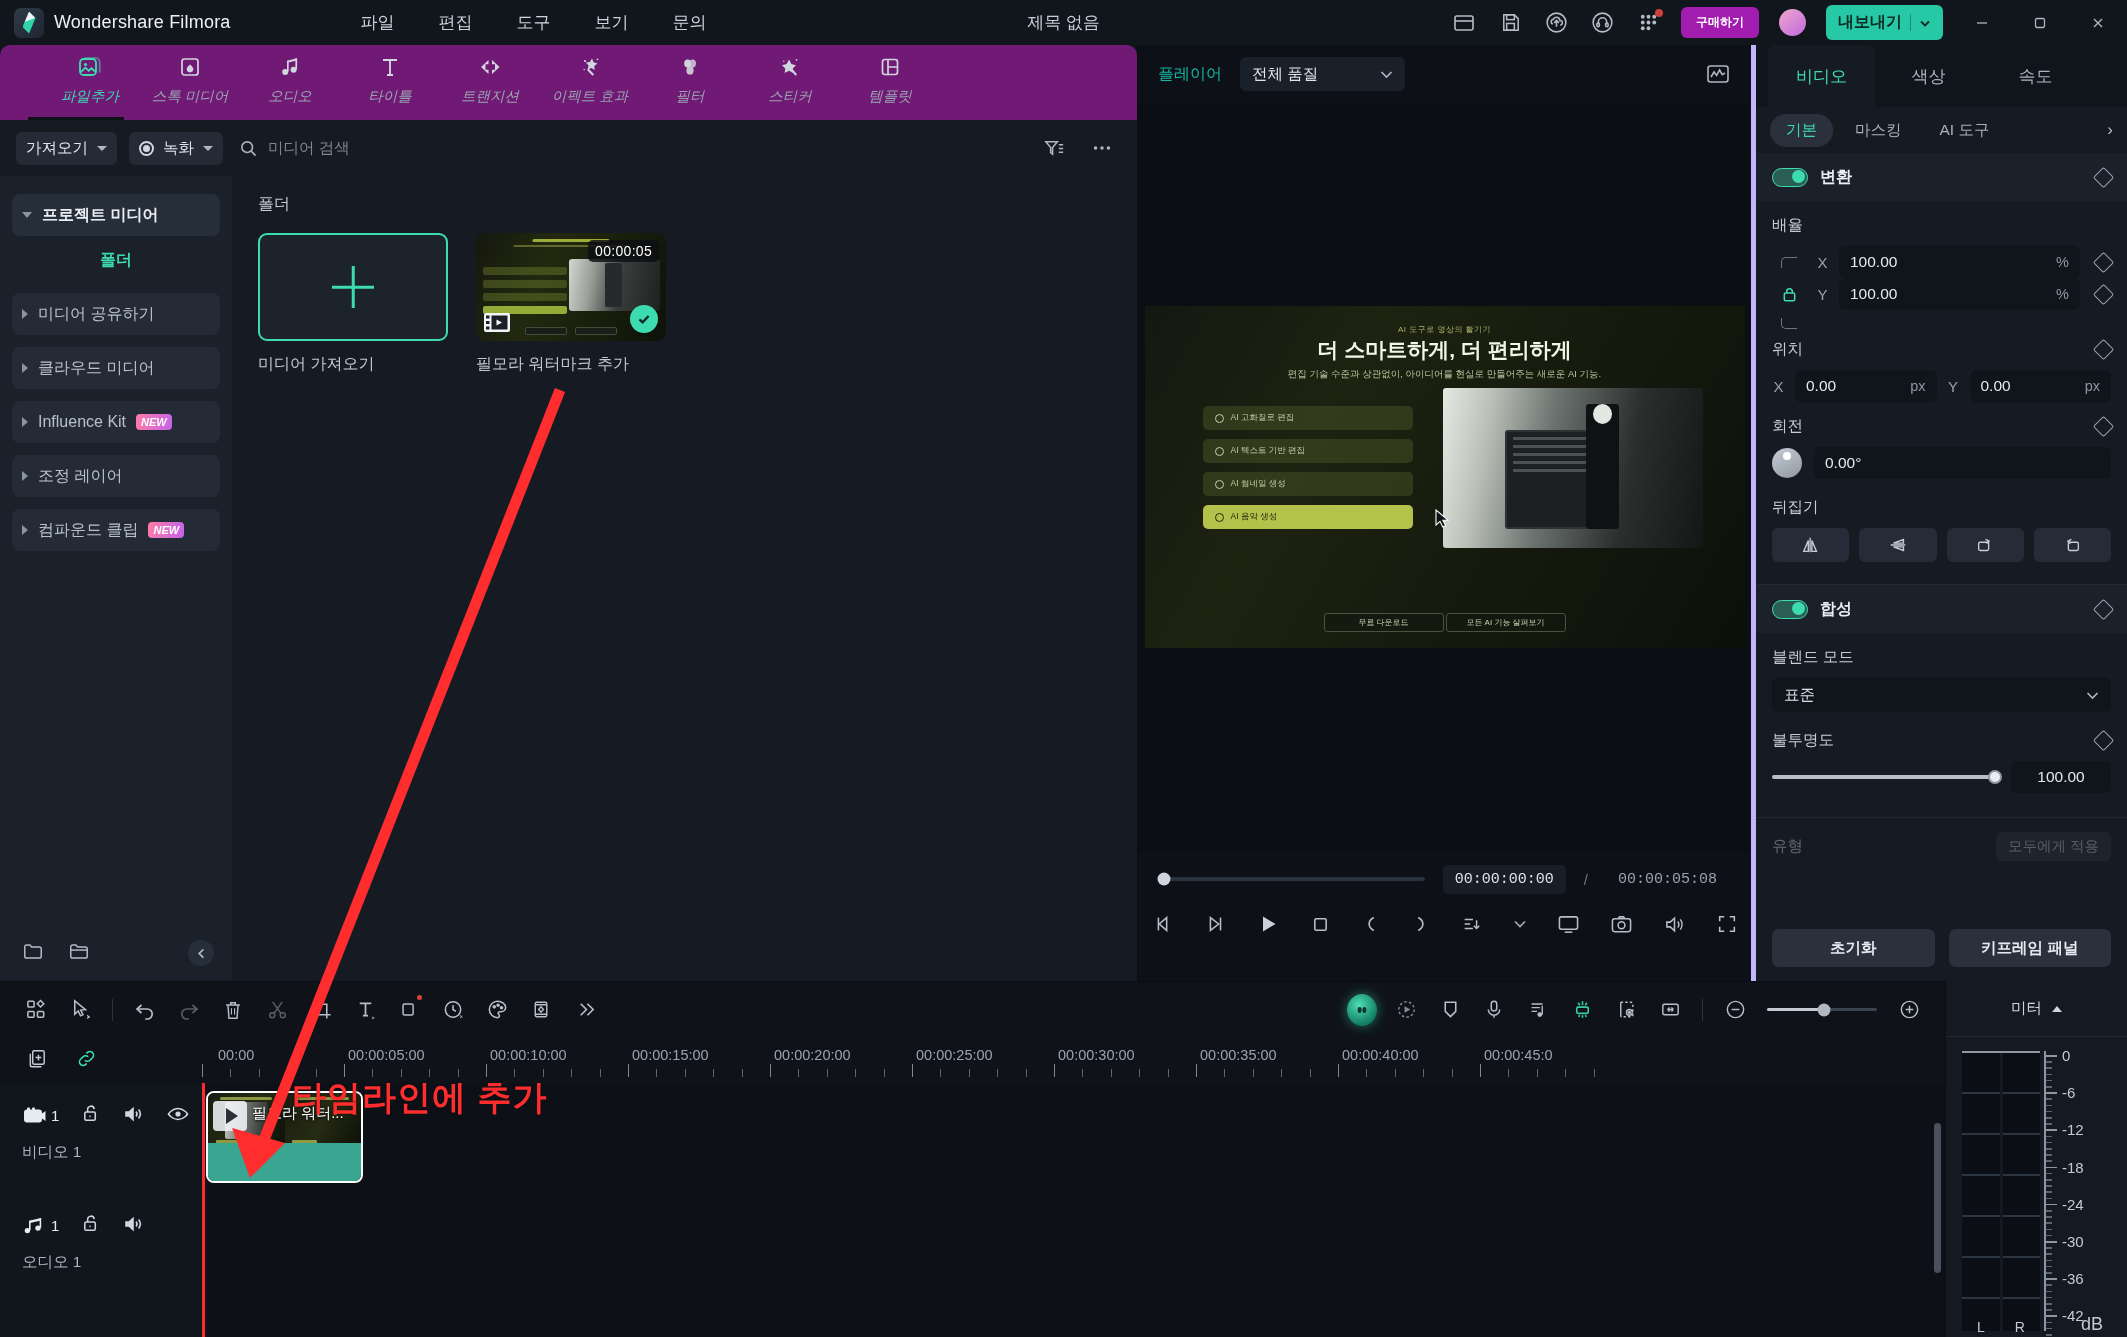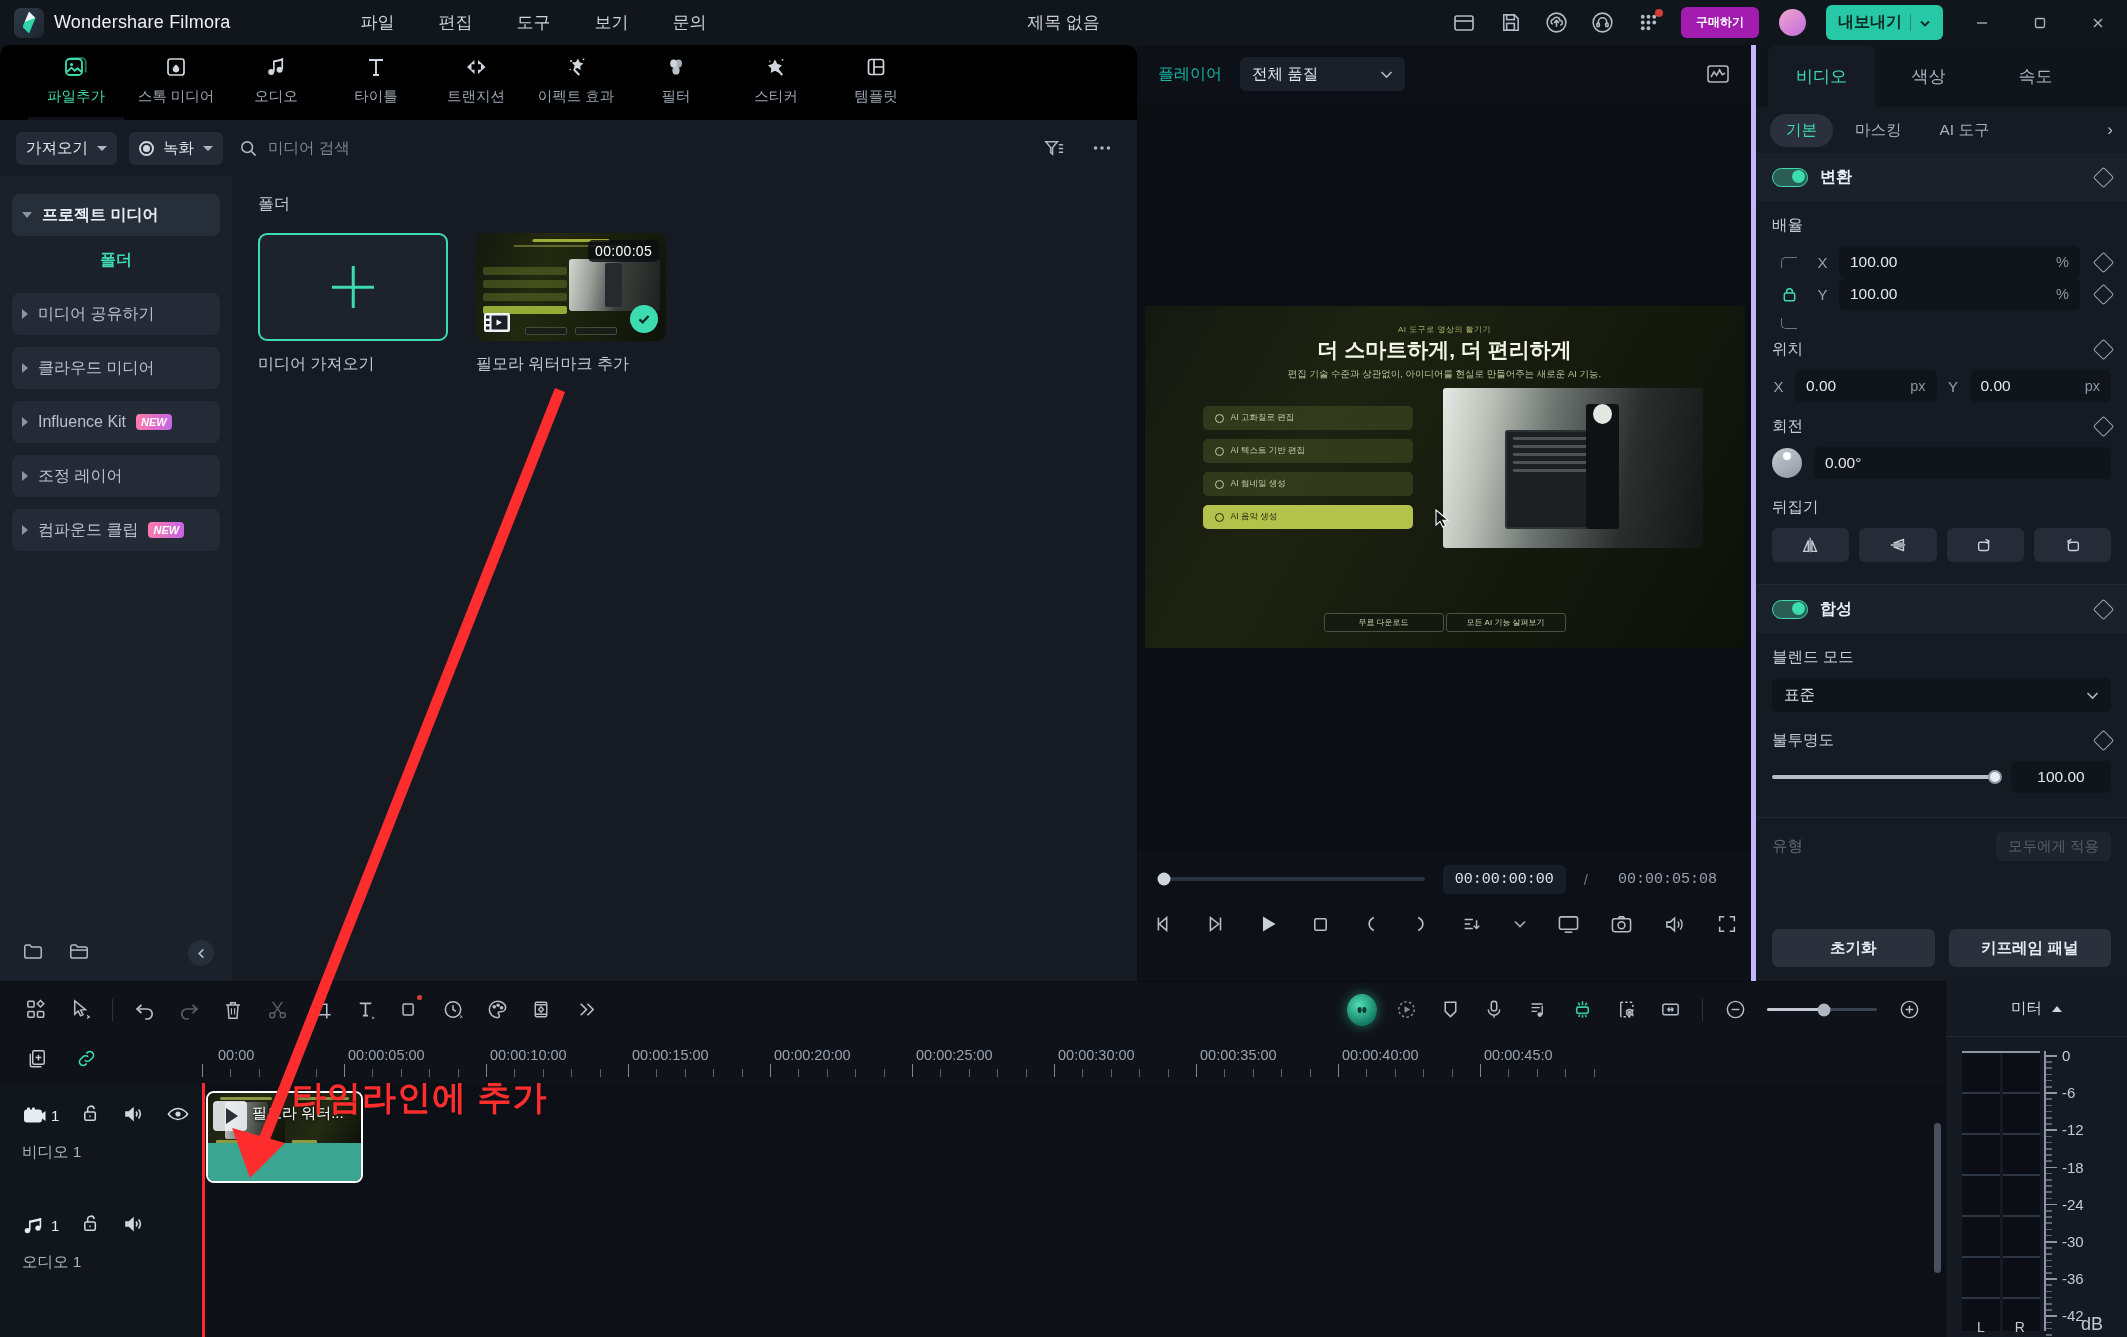--- a/index.html
+++ b/index.html
@@ -45,22 +45,22 @@
   }
   .export-sep { width:1px; height: 17px; background: rgba(0,0,0,.28); }
   .wbtn { width: 38px; height: 32px; display: flex; align-items: center; justify-content: center; opacity: .85; }
 
   
   .mainrow { display: flex; flex: 0 0 936px; height: 936px; }
 
   
   .leftpanel { width: 1138px; background: #10141b; display: flex; flex-direction: column; border-right: 1px solid #0a0d12;}
   .cat-bar {
-    height: 75px; flex: 0 0 75px; background: #000000; display: flex; align-items: flex-start;
-    padding-left: 28px; gap: 4px; border-radius: 10px 10px 0 0; position: relative;
+    height: 75px; flex: 0 0 75px; background: #701a75; display: flex; align-items: flex-start;
+    padding-left: 42px; gap: 4px; border-radius: 10px 10px 0 0; position: relative; font-style: italic;
   }
   .cat {
     width: 96px; padding-top: 7px; display: flex; flex-direction: column; align-items: center; gap: 5px;
     color: #9aa4b1; font-size: 14.5px; cursor: default; position: relative;
   }
   .cat .ci { height: 30px; display: flex; align-items: center; justify-content: center; }
   .cat.active { color: #3ddcb0; }
   .cat.active::after {
     content:''; position: absolute; bottom: -8px; left: 8px; right: 8px; height: 0;
   }

